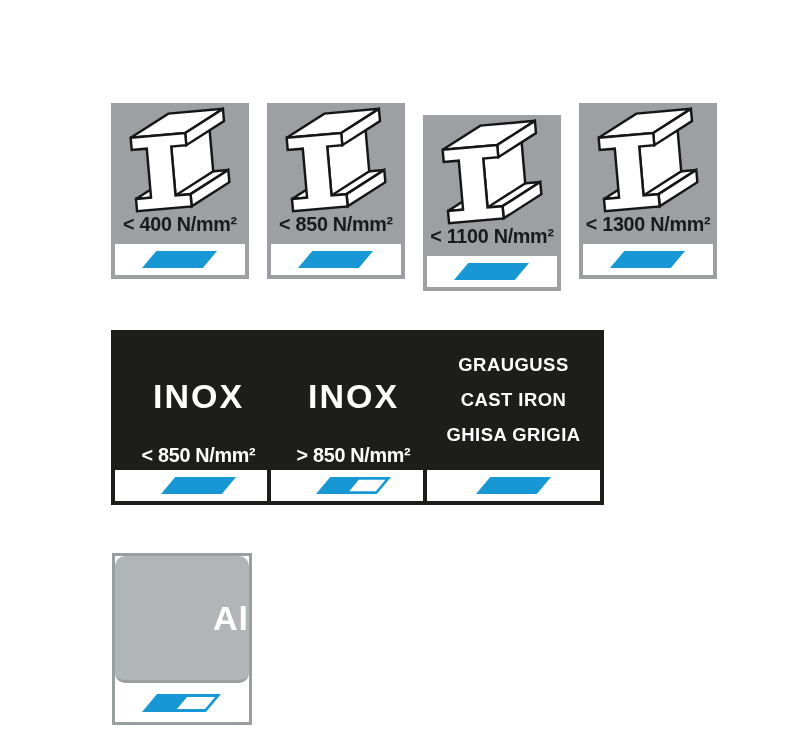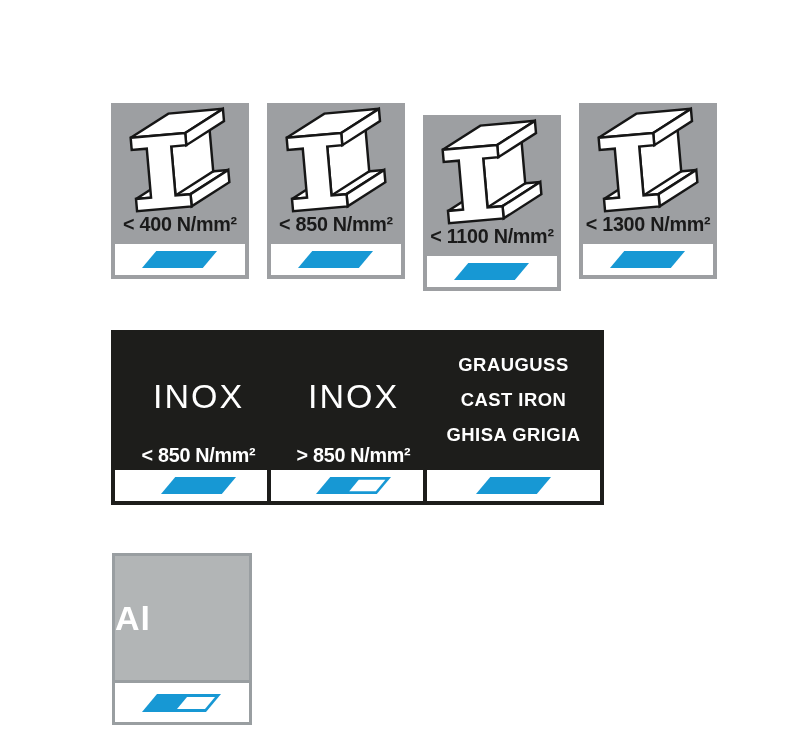--- a/index.html
+++ b/index.html
@@ -26,21 +26,21 @@
   .strip{
     position:absolute;left:4px;right:4px;bottom:4px;height:31px;
     background:var(--strip-bg);
     display:flex;align-items:center;justify-content:center;
   }
   .marker{display:block;}
   
   .dark-tile{background:var(--dark-bg);height:175px;padding-left:36px;}
   .inox-title{
     position:absolute;left:0;right:0;top:48px;height:36px;line-height:36px;
-    text-align:center;font-weight:normal;font-size:34px;letter-spacing:2px;
+    text-align:center;font-weight:bold;font-size:34px;letter-spacing:2px;
     color:var(--light-text);white-space:nowrap;
   }
   .dark-limit{
     position:absolute;left:0;right:0;top:112px;height:26px;line-height:26px;
     text-align:center;font-weight:bold;font-size:21px;white-space:nowrap;
     color:var(--light-text);transform:scaleX(0.94);letter-spacing:-0.3px;
   }
   .ci-line{
     position:absolute;left:0;right:0;height:24px;line-height:24px;
     text-align:center;font-weight:bold;font-size:19px;white-space:nowrap;
@@ -48,21 +48,21 @@
   }
   .ci-line-0{top:23px;} .ci-line-1{top:58px;} .ci-line-2{top:93px;}
   
   .alu-tile{
     width:134px;height:166px;
     border:3px solid var(--alu-border);background:var(--strip-bg);
   }
   .alu-panel{
     position:absolute;top:0;left:0;right:0;height:124px;
     background:var(--alu-bg);border-bottom:3px solid var(--alu-border);
-    display:flex;align-items:center;justify-content:flex-start;
+    display:flex;align-items:center;justify-content:flex-end;border-radius:10px;
   }
   .alu-label{
     font-weight:bold;font-size:34px;color:var(--light-text);letter-spacing:1px;
   }
   .alu-strip{
     position:absolute;left:0;right:0;top:127px;bottom:0;
     display:flex;align-items:center;justify-content:center;
   }
 </style>
 </head>

